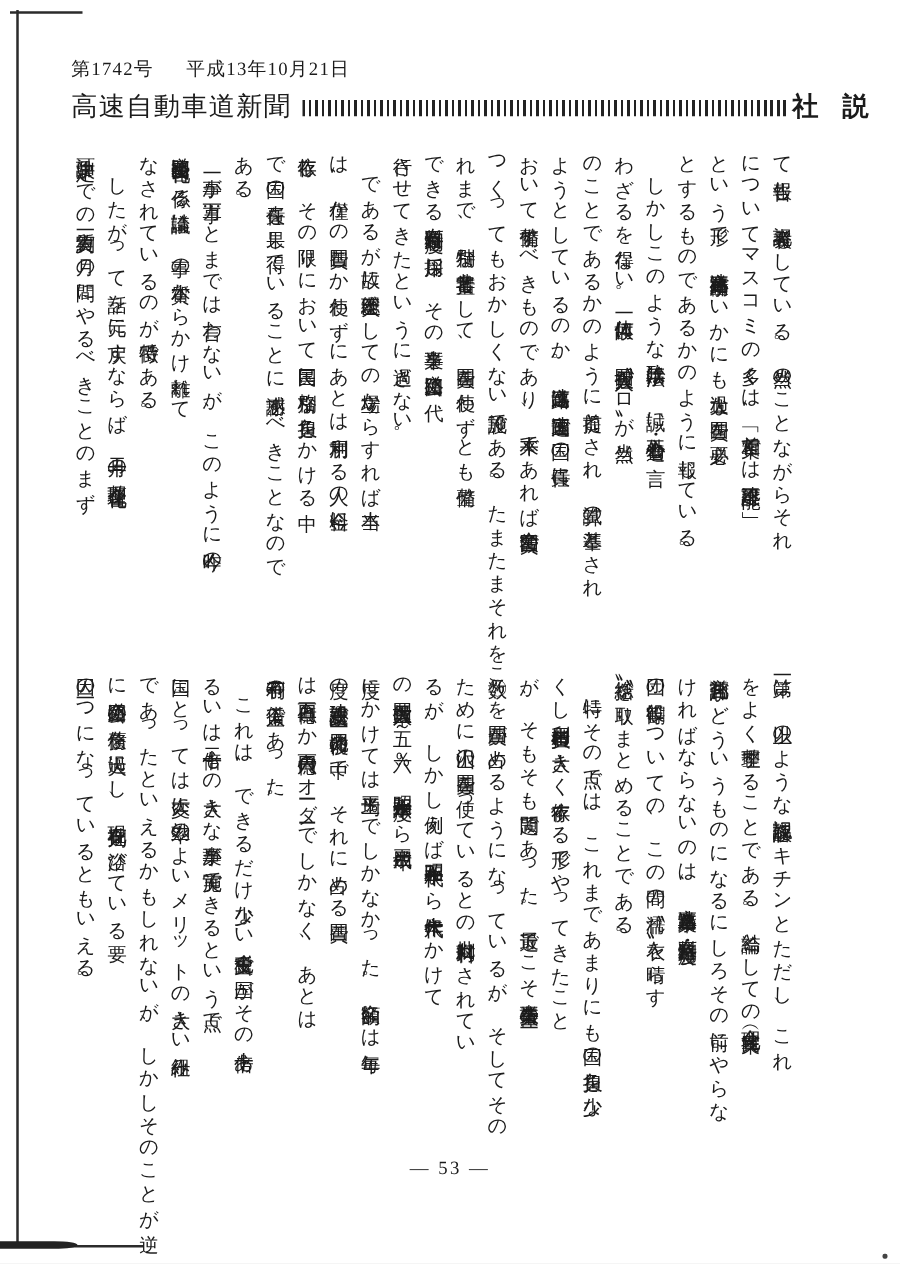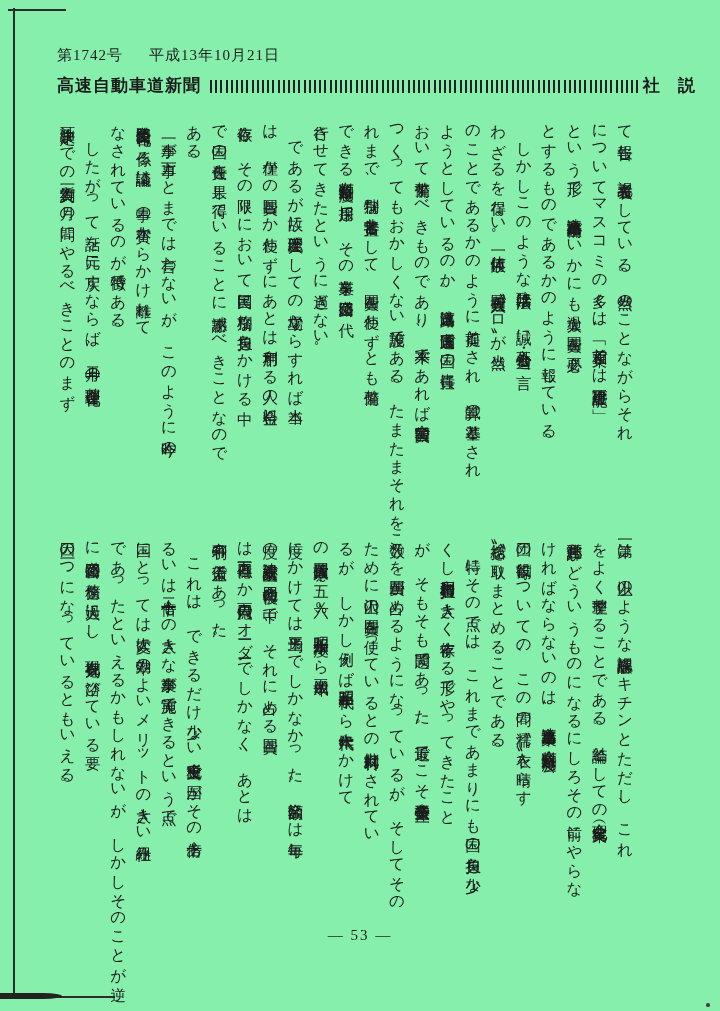--- a/index.html
+++ b/index.html
@@ -1,43 +1,43 @@
 <!DOCTYPE html>
 <html><head>
 <meta charset="utf-8">
 <style>
   html,body{margin:0;padding:0;background:#e8e8e6;}
   .page{
     position:relative;
     width:720px;height:1011px;
     margin:0 auto;
-    background:#86efac;
+    background:#ffffff;
     color:#1b1b1b;
     font-family:"Liberation Serif","DejaVu Serif",serif;
     overflow:hidden;
   }
   
   .issue-line{
     position:absolute;left:57px;top:46px;
     font-size:15px;letter-spacing:1px;white-space:nowrap;
   }
   .issue-line .date{margin-left:26px;}
   .masthead-row{
     position:absolute;left:57px;top:75px;right:18px;
     display:flex;align-items:center;height:20px;
   }
   .masthead{
-    font-size:17px;font-weight:bold;letter-spacing:1px;white-space:nowrap;
+    font-size:21px;font-weight:normal;letter-spacing:1px;white-space:nowrap;
   }
   .rule-bars{
     flex:1;height:13px;margin:2px 4px 0 9px;
     background:repeating-linear-gradient(to right,#222 0 2px,transparent 2px 5.2px);
   }
   .section-label{
-    font-size:17px;font-weight:bold;letter-spacing:7px;white-space:nowrap;
+    font-size:21px;font-weight:bold;letter-spacing:7px;white-space:nowrap;
   }
   
   .vtext{
     position:absolute;
     writing-mode:vertical-rl;
     text-orientation:upright;
     font-size:15.5px;
     letter-spacing:0.9px;
     line-height:25.35px;
   }

